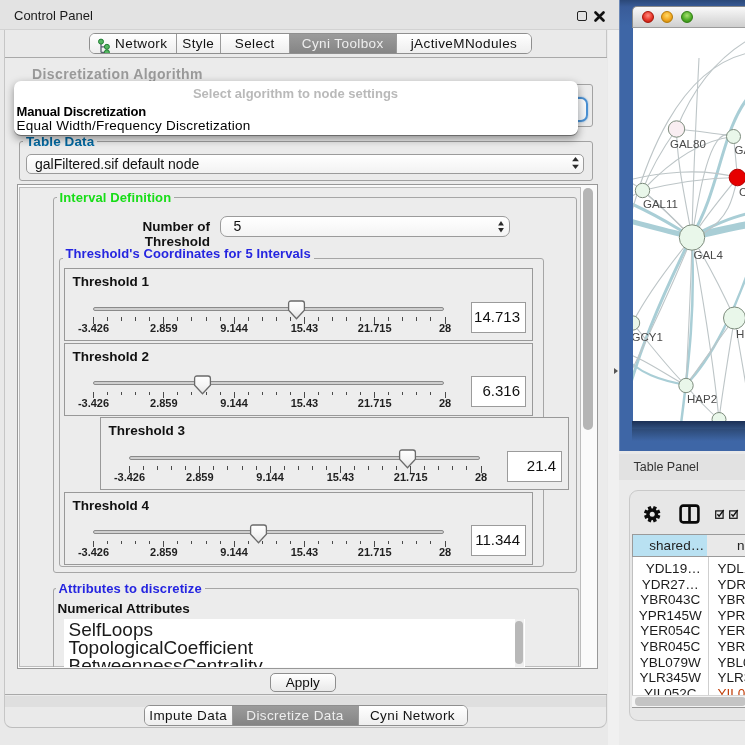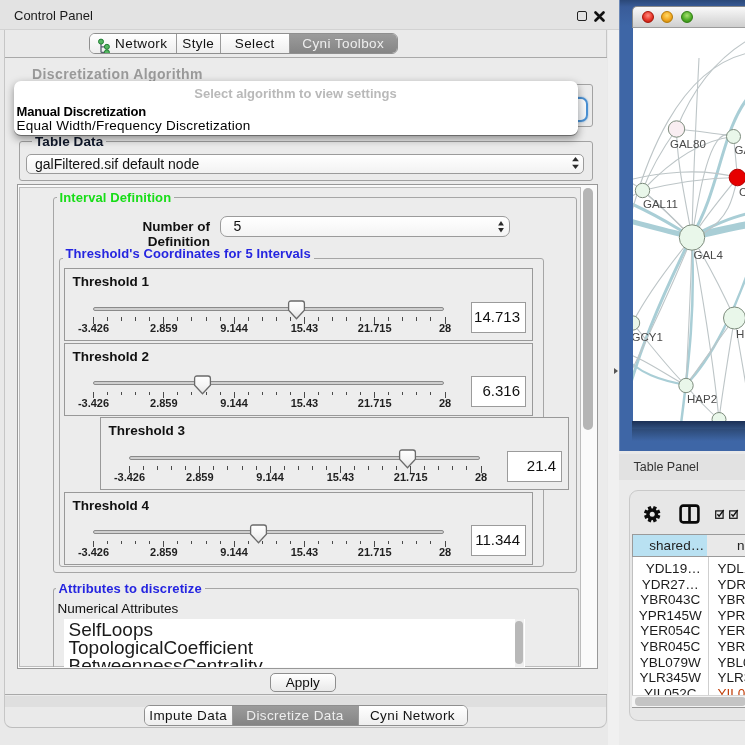--- a/index.html
+++ b/index.html
@@ -32,37 +32,38 @@
 <div class="tabbar" style="left:89px;top:33px;height:21px;">
 <div class="tab" style="width:86.5px;position:relative;padding-left:17px;"><svg style="position:absolute;left:8px;top:2.5px" width="13" height="18">
         <path d="M3,6.5 V15.5 M3,9.8 H7 M3,15.3 H7" stroke="#5a5f72" stroke-width="1.3" fill="none"></path>
         <circle cx="3" cy="4.6" r="2.5" fill="#55b561" stroke="#1e7d32" stroke-width="1"></circle>
         <circle cx="8.9" cy="9.8" r="2.5" fill="#55b561" stroke="#1e7d32" stroke-width="1"></circle>
         <circle cx="8.9" cy="15.3" r="2.5" fill="#55b561" stroke="#1e7d32" stroke-width="1"></circle>
       </svg>Network</div>
 <div class="tab" style="width:44.5px;">Style</div>
 <div class="tab" style="width:68.5px;">Select</div>
 <div class="tab sel" style="width:107.5px;">Cyni Toolbox</div>
+<div class="tab" style="width:134px;">jActiveMNodules</div>
 </div>
 <div class="grp" style="left:18.5px;top:84px;width:574.5px;height:42.5px;background:#ebebeb;"></div>
 <div class="abs" style="left:30px;top:66px;font-size:14px;font-weight:bold;letter-spacing:0.4px;color:#9a9a9a;background:#ebebeb;padding:0 2px;">Discretization Algorithm</div>
 <div class="abs" style="left:500px;top:96.5px;width:87.5px;height:25.5px;border:2.5px solid #4a90d2;border-radius:7px;background:linear-gradient(#fdfdfd,#eef2f6);box-shadow:0 0 2px #7fb3e2;"></div>
 <div class="grp" style="left:18.5px;top:140.5px;width:574.5px;height:40.5px;"></div>
-<div class="grplbl" style="left:32px;top:135px;font-weight:bold;font-size:13.5px;color:#0f172a;">Table Data</div>
+<div class="grplbl" style="left:23px;top:135px;font-weight:bold;font-size:13.5px;color:#0369a1;">Table Data</div>
 <div class="combo" style="left:25.5px;top:153.5px;width:558px;height:20.5px;line-height:19px;padding-left:8.5px;">galFiltered.sif default node</div>
 <svg class="abs" style="left:570.5px;top:157px" width="9" height="13">
     <path d="M4.5,0 L7.9,4.2 L1.1,4.2 Z" fill="#2a2a2a"></path>
     <path d="M1.1,7.8 L7.9,7.8 L4.5,12 Z" fill="#2a2a2a"></path>
   </svg>
 <div class="abs" style="left:16.5px;top:184px;width:581px;height:484.5px;background:#fafafa;border:1px solid #989898;"></div>
 <div class="abs" style="left:19px;top:186.5px;width:562px;height:480px;background:#ececec;border:1px solid #bcbcbc;"></div>
 <div class="abs" style="left:582.5px;top:188px;width:10px;height:242px;background:#b5b5b5;border-radius:5px;"></div>
 <div class="grp" style="left:53px;top:196.5px;width:523.5px;height:376px;border-color:#a6a6a6;"></div>
 <div class="grplbl" style="left:56.5px;top:190.5px;color:#17dd17;background:#ececec;">Interval Definition</div>
-<div class="abs" style="left:80px;top:219px;width:130px;text-align:right;font-size:13.5px;font-weight:bold;color:#111;">Number of Definition</div>
+<div class="abs" style="left:80px;top:219px;width:130px;text-align:right;font-size:13.5px;font-weight:bold;color:#111;">Number of Threshold</div>
 <div class="combo" style="left:219.5px;top:216px;width:290.5px;height:20.5px;line-height:18.5px;padding-left:13px;border-radius:7px;background:linear-gradient(#ffffff,#f4f4f4);">5</div>
 <svg class="abs" style="left:498px;top:220.5px" width="7" height="12">
     <path d="M3,0 L5.9,4.4 L0.1,4.4 Z" fill="#2a2a2a"></path>
     <path d="M0.1,7 L5.9,7 L3,11.4 Z" fill="#2a2a2a"></path>
   </svg>
 <div class="grp" style="left:58.5px;top:257.5px;width:485px;height:309px;border-color:#a6a6a6;"></div>
 <div class="grplbl" style="left:62.5px;top:247px;color:#2525e0;background:#ececec;">Threshold's Coordinates for 5 Intervals</div>
 <div class="tpanel" style="top:268px;">
 <div class="ttitle">Threshold 1</div>
 <div class="track"></div>
@@ -246,21 +247,21 @@
           <stop offset="0.55" stop-color="#f4f4f4"></stop>
           <stop offset="1" stop-color="#e3e3e3"></stop>
         </linearGradient>
       </defs>
       <path d="M1.6,3.4 Q1.6,1 4,1 L15,1 Q17.4,1 17.4,3.4 L17.4,10.3 L9.5,18.7 L1.6,10.3 Z" fill="url(#thg3)" stroke="#6a6a6a" stroke-width="1.3"></path>
     </svg>
 <div class="vbox">11.344</div>
 </div>
 <div class="grp" style="left:53px;top:587.5px;width:525.5px;height:79px;border-color:#a6a6a6;border-bottom:none;border-radius:3px 3px 0 0;"></div>
 <div class="grplbl" style="left:55.5px;top:581.5px;color:#2525e0;background:#ececec;">Attributes to discretize</div>
-<div class="abs" style="left:57.5px;top:601px;font-size:13.5px;font-weight:normal;color:#111;">Numerical Attributes</div>
+<div class="abs" style="left:57.5px;top:601px;font-size:13.5px;font-weight:bold;color:#111;">Numerical Attributes</div>
 <div class="abs" style="left:63.5px;top:619px;width:461.5px;height:47.5px;background:#fff;overflow:hidden;">
     <div style="position:absolute;left:5px;top:1.5px;font-size:19px;color:#1a1a1a;line-height:18px;">SelfLoops<br>TopologicalCoefficient<br>BetweennessCentrality</div>
     <div style="position:absolute;right:1.5px;top:0;width:9px;height:47.5px;background:#efefef;"></div>
     <div style="position:absolute;right:2px;top:2px;width:8px;height:43px;background:#b8b8b8;border-radius:4px;"></div>
   </div>
 <div class="abs" style="left:270px;top:672.5px;width:65.5px;height:19px;border:1px solid #8e8e8e;border-radius:5px;background:linear-gradient(#ffffff,#e9e9e9);font-size:13.5px;color:#111;text-align:center;line-height:17px;">Apply</div>
 <div class="tabbar" style="left:144px;top:704.5px;height:21.5px;">
 <div class="tab" style="width:87.5px;">Impute Data</div>
 <div class="tab sel" style="width:126px;">Discretize Data</div>
 <div class="tab" style="width:108px;">Cyni Network</div>
@@ -383,15 +384,15 @@
 <div style="position:absolute;left:0;top:98.1px;width:75.5px;text-align:center;font-size:13.5px;color:#1c1c1c;">YBL079W</div>
 <div style="position:absolute;left:85px;top:98.1px;font-size:13.5px;color:#1c1c1c;white-space:nowrap;">YBL0</div>
 <div style="position:absolute;left:0;top:113.7px;width:75.5px;text-align:center;font-size:13.5px;color:#1c1c1c;">YLR345W</div>
 <div style="position:absolute;left:85px;top:113.7px;font-size:13.5px;color:#1c1c1c;white-space:nowrap;">YLR3</div>
 <div style="position:absolute;left:0;top:129.3px;width:75.5px;text-align:center;font-size:13.5px;color:#1c1c1c;">YIL052C</div>
 <div style="position:absolute;left:85px;top:129.3px;font-size:13.5px;color:#c2410c;white-space:nowrap;">YIL0</div>
 </div>
 <div class="abs" style="left:631.5px;top:694.5px;width:114px;height:13.5px;background:#f4f4f4;border-top:1px solid #d6d6d6;border-bottom:1.2px solid #9a9a9a;"></div>
 <div class="abs" style="left:634.5px;top:697px;width:111px;height:8.5px;background:#c4c4c4;border-radius:4px;"></div>
 <div class="abs" style="left:13.5px;top:81px;width:564px;height:54.5px;background:#fff;border-radius:7px;border-bottom:1.5px solid #6b6b6b;box-shadow:0 3px 8px rgba(0,0,0,0.40);z-index:50;">
-<div style="position:absolute;left:0;top:4.5px;width:100%;text-align:center;font-size:13px;font-weight:bold;color:#b9b9b9;">Select algorithm to view settings</div>
+<div style="position:absolute;left:0;top:4.5px;width:100%;text-align:center;font-size:13px;font-weight:bold;color:#b9b9b9;">Select algorithm to node settings</div>
 <div style="position:absolute;left:3px;top:22.5px;font-size:13px;font-weight:bold;letter-spacing:-0.2px;color:#000;">Manual Discretization</div>
 <div style="position:absolute;left:3px;top:37px;font-size:13.5px;letter-spacing:0.25px;color:#000;">Equal Width/Frequency Discretization</div>
 </div>
 </body></html>

